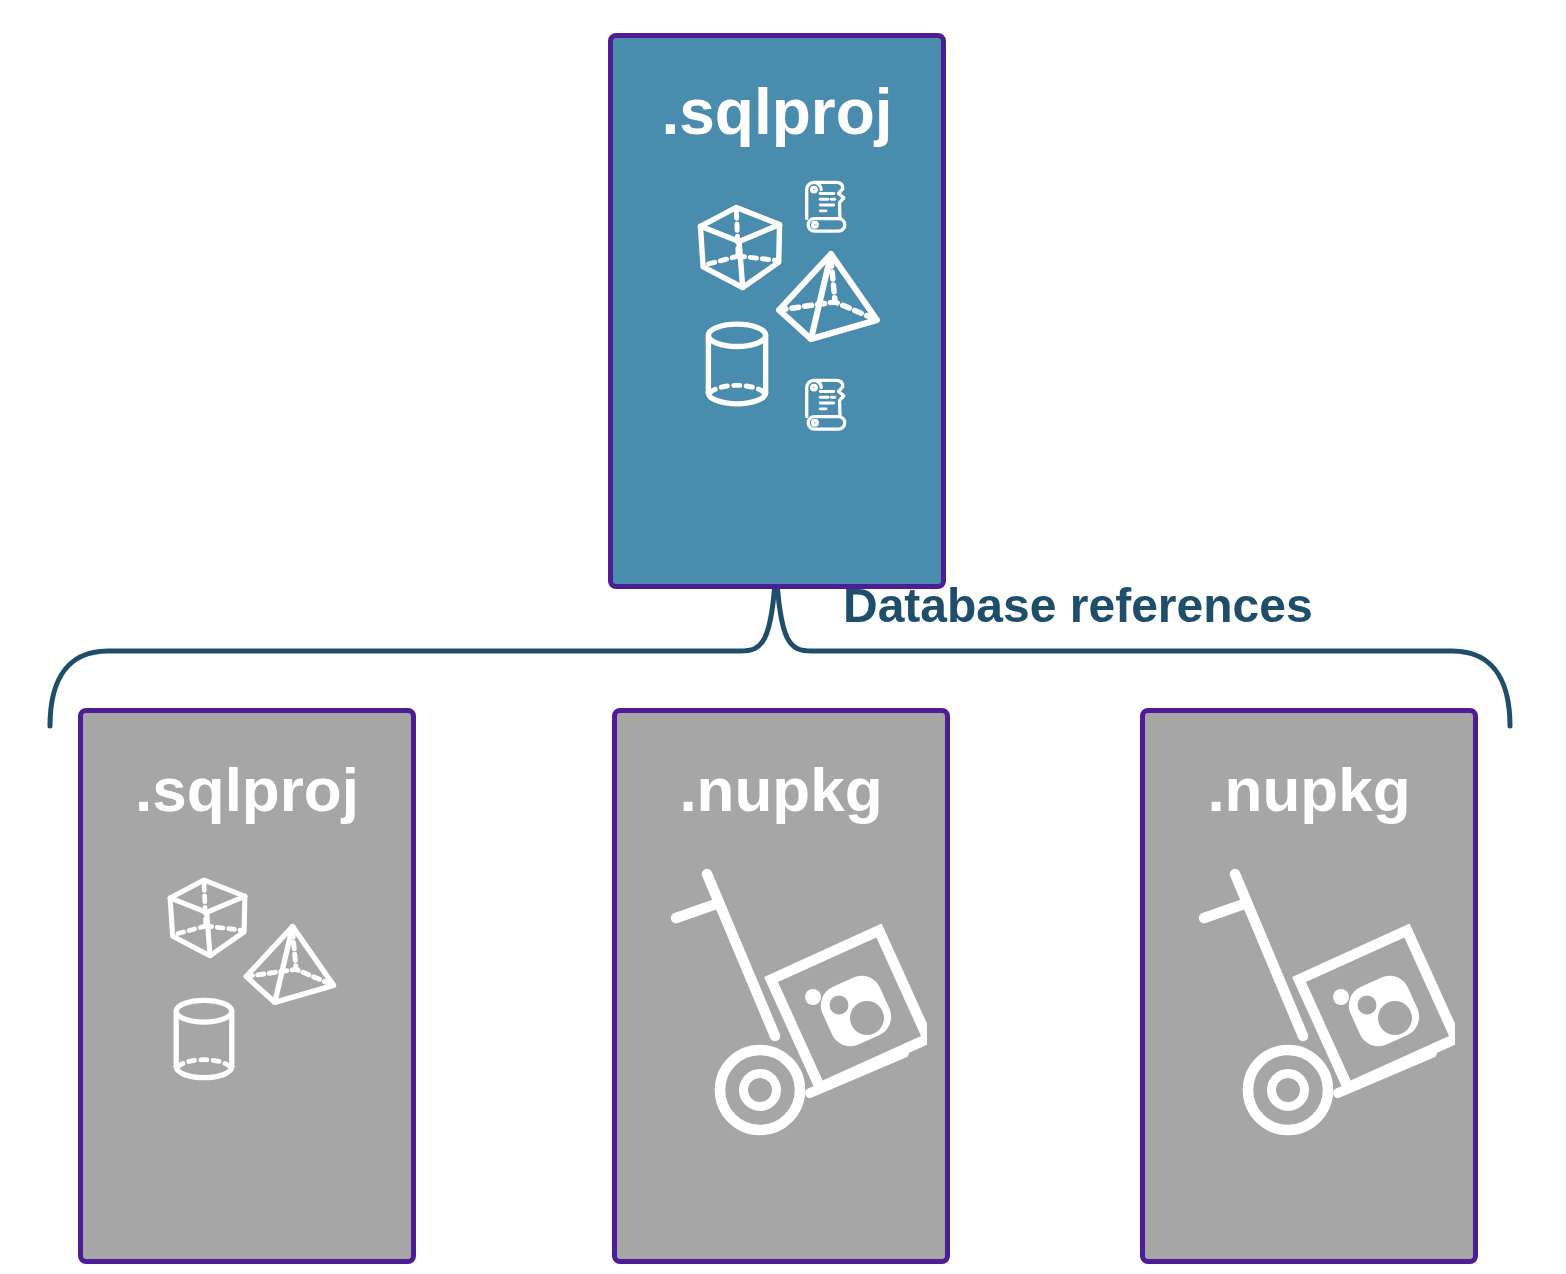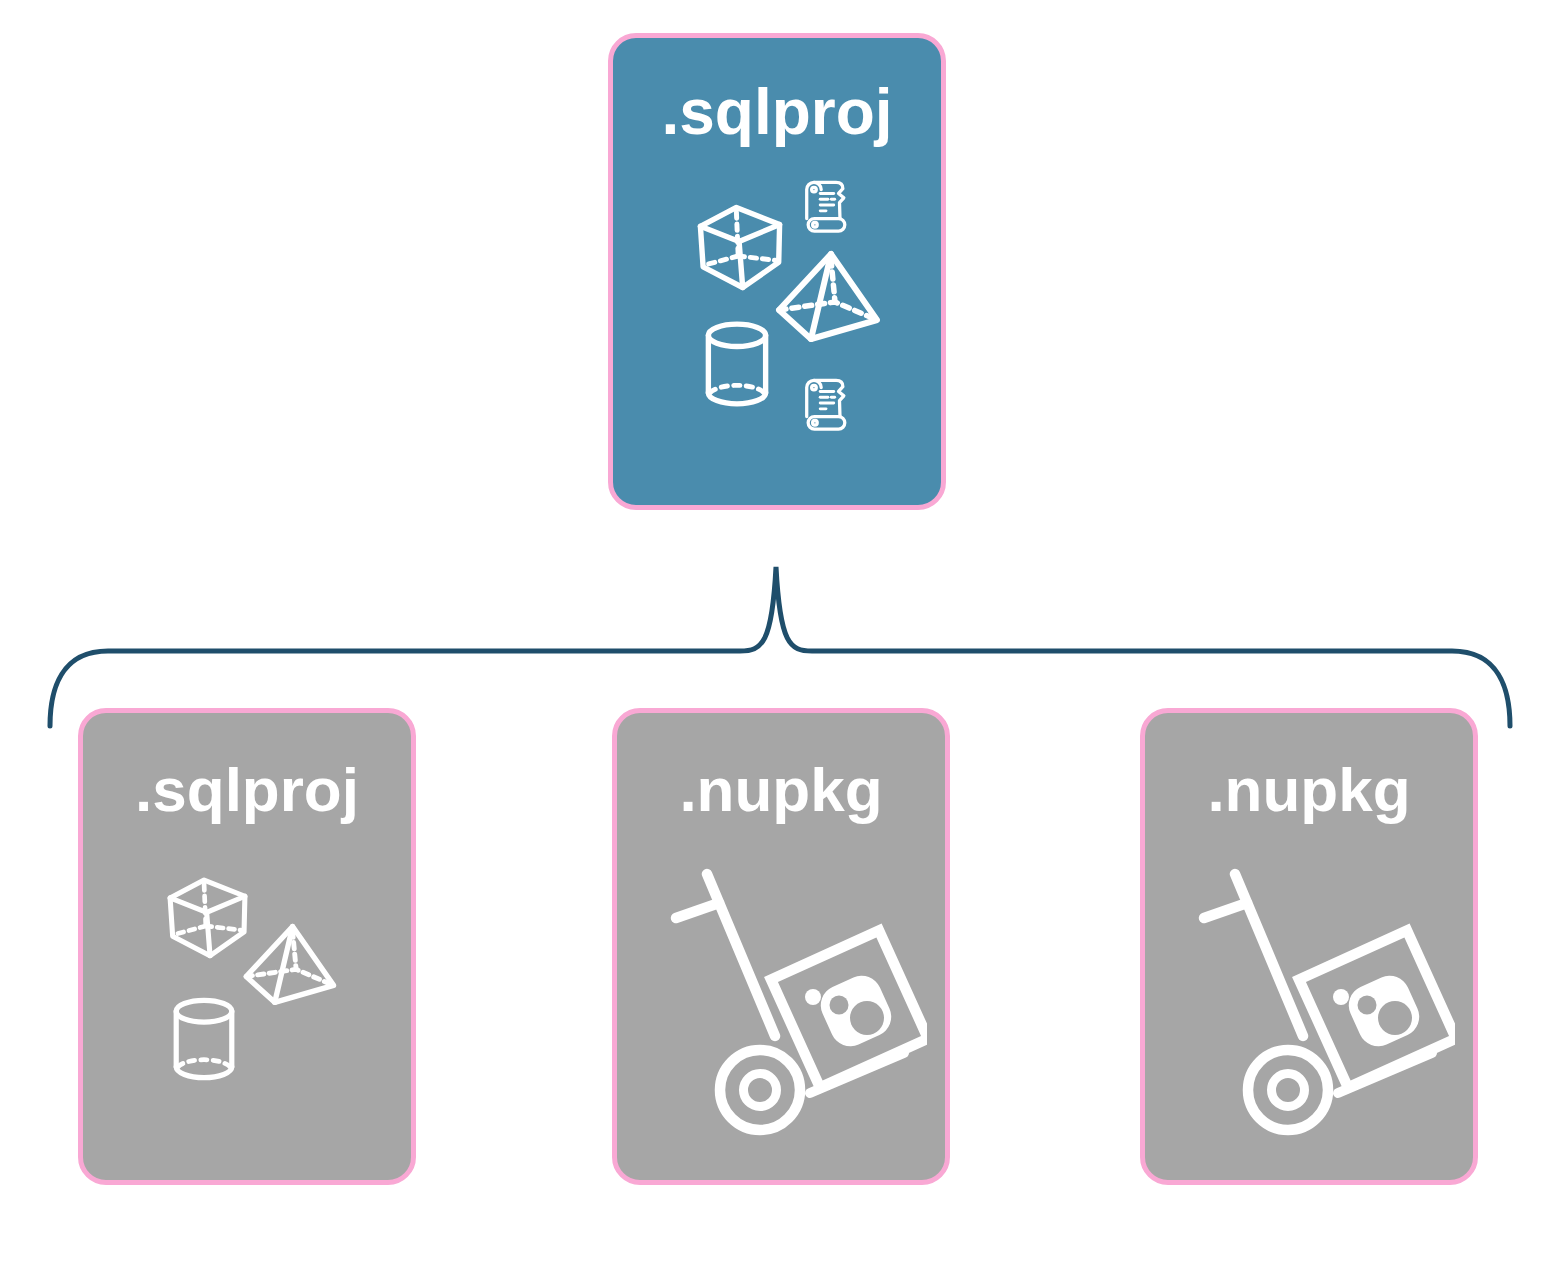--- a/index.html
+++ b/index.html
@@ -5,23 +5,23 @@
   html,body{margin:0;padding:0;background:#ffffff;}
   .canvas{
     position:relative;
     width:1566px;height:1274px;
     background:#ffffff;
     font-family:"Liberation Sans", sans-serif;
     overflow:hidden;
   }
   .card{
     position:absolute;
-    width:338px;height:477px;
-    border:5px solid #f9a8d4;
-    border-radius:28px;
+    width:338px;height:556px;
+    border:5px solid #4c1d95;
+    border-radius:8px;
     box-sizing:border-box;
   }
   .card.root{left:608px;top:33px;background:#4a8cad;}
   .card.gray{background:#a6a6a6;top:708px;}
   .card.child-1{left:78px;}
   .card.child-2{left:612px;}
   .card.child-3{left:1140px;}
   .card-title{
     position:absolute;left:0;right:0;top:42px;
     text-align:center;
@@ -118,20 +118,21 @@
   <svg class="brace" width="1566" height="1274" viewBox="0 0 1566 1274">
     <path d="M 50 726
              C 50 688, 62 651, 108 651
              L 740 651
              C 762 651, 772 644, 776 567
              C 780 644, 790 651, 812 651
              L 1452 651
              C 1498 651, 1510 688, 1510 726" fill="none" stroke="#1f4e6b" stroke-width="5" stroke-linecap="round"></path>
   </svg>
 
+  <div class="connector-label">Database references</div>
 
   <div class="card root">
     <div class="card-title">.sqlproj</div>
     <svg class="icon" style="left:186px;top:139px" width="54" height="58">
         <use href="#sym-scroll"></use>
       </svg>
     <svg class="icon" style="left:82px;top:164px" width="90" height="90">
         <use href="#sym-cube"></use>
       </svg>
     <svg class="icon" style="left:158px;top:212px" width="112" height="92">

